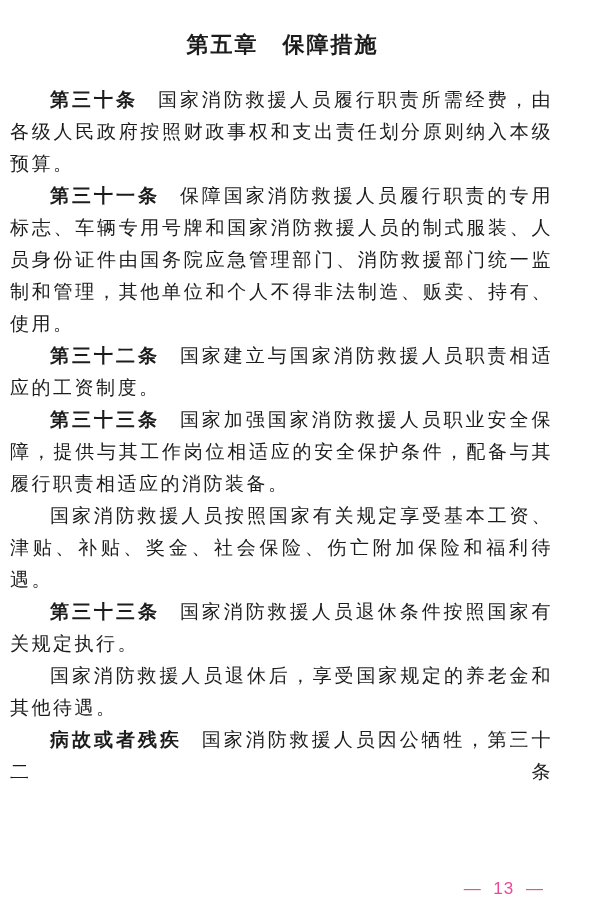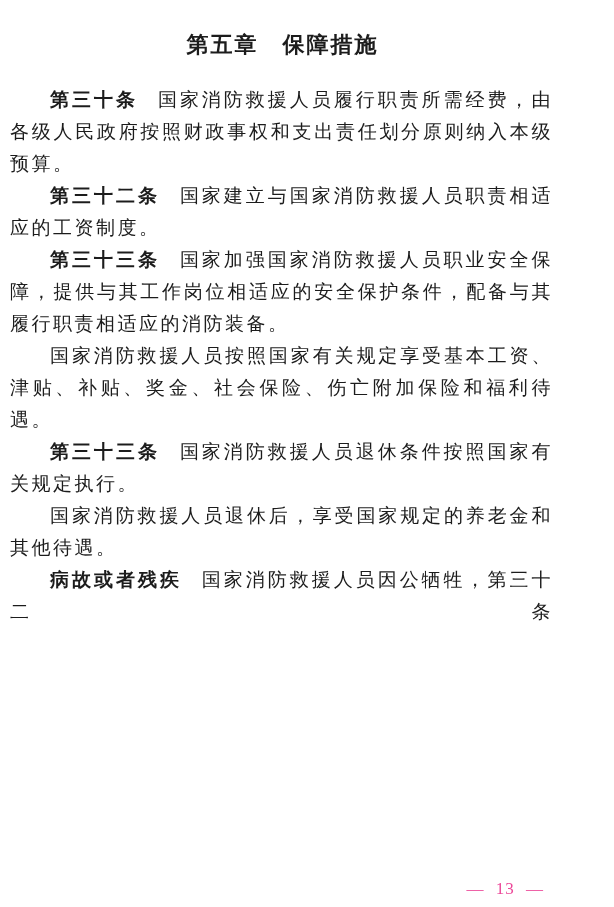--- a/index.html
+++ b/index.html
@@ -6,21 +6,21 @@
     margin: 0;
     padding: 0;
     background: #ffffff;
   }
   .page {
     position: relative;
     width: 565px;
     height: 907px;
     background: #ffffff;
     color: #1c1c1c;
-    font-family: Liberation Serif, serif;
+    font-family: Liberation Sans, sans-serif;
     overflow: hidden;
   }
   .chapter-title {
     margin: 0;
     padding-top: 30px;
     text-align: center;
     font-size: 22px;
     font-weight: bold;
     letter-spacing: 2px;
   }
@@ -58,20 +58,21 @@
 <body>
 
 <div class="page">
 
   <h1 class="chapter-title">第五章　保障措施</h1>
 
   <div class="body-text">
 
     <p><b class="term">第三十条</b><span>国家消防救援人员履行职责所需经费，由各级人民政府按照财政事权和支出责任划分原则纳入本级预算。</span></p>
 
+    <p><b class="term">第三十一条</b><span>保障国家消防救援人员履行职责的专用标志、车辆专用号牌和国家消防救援人员的制式服装、人员身份证件由国务院应急管理部门、消防救援部门统一监制和管理，其他单位和个人不得非法制造、贩卖、持有、使用。</span></p>
 
     <p><b class="term">第三十二条</b><span>国家建立与国家消防救援人员职责相适应的工资制度。</span></p>
 
     <p><b class="term">第三十三条</b><span>国家加强国家消防救援人员职业安全保障，提供与其工作岗位相适应的安全保护条件，配备与其履行职责相适应的消防装备。</span></p>
 
     <p><span>国家消防救援人员按照国家有关规定享受基本工资、津贴、补贴、奖金、社会保险、伤亡附加保险和福利待遇。</span></p>
 
 
     <p><b class="term">第三十三条</b><span>国家消防救援人员退休条件按照国家有关规定执行。</span></p>
 

